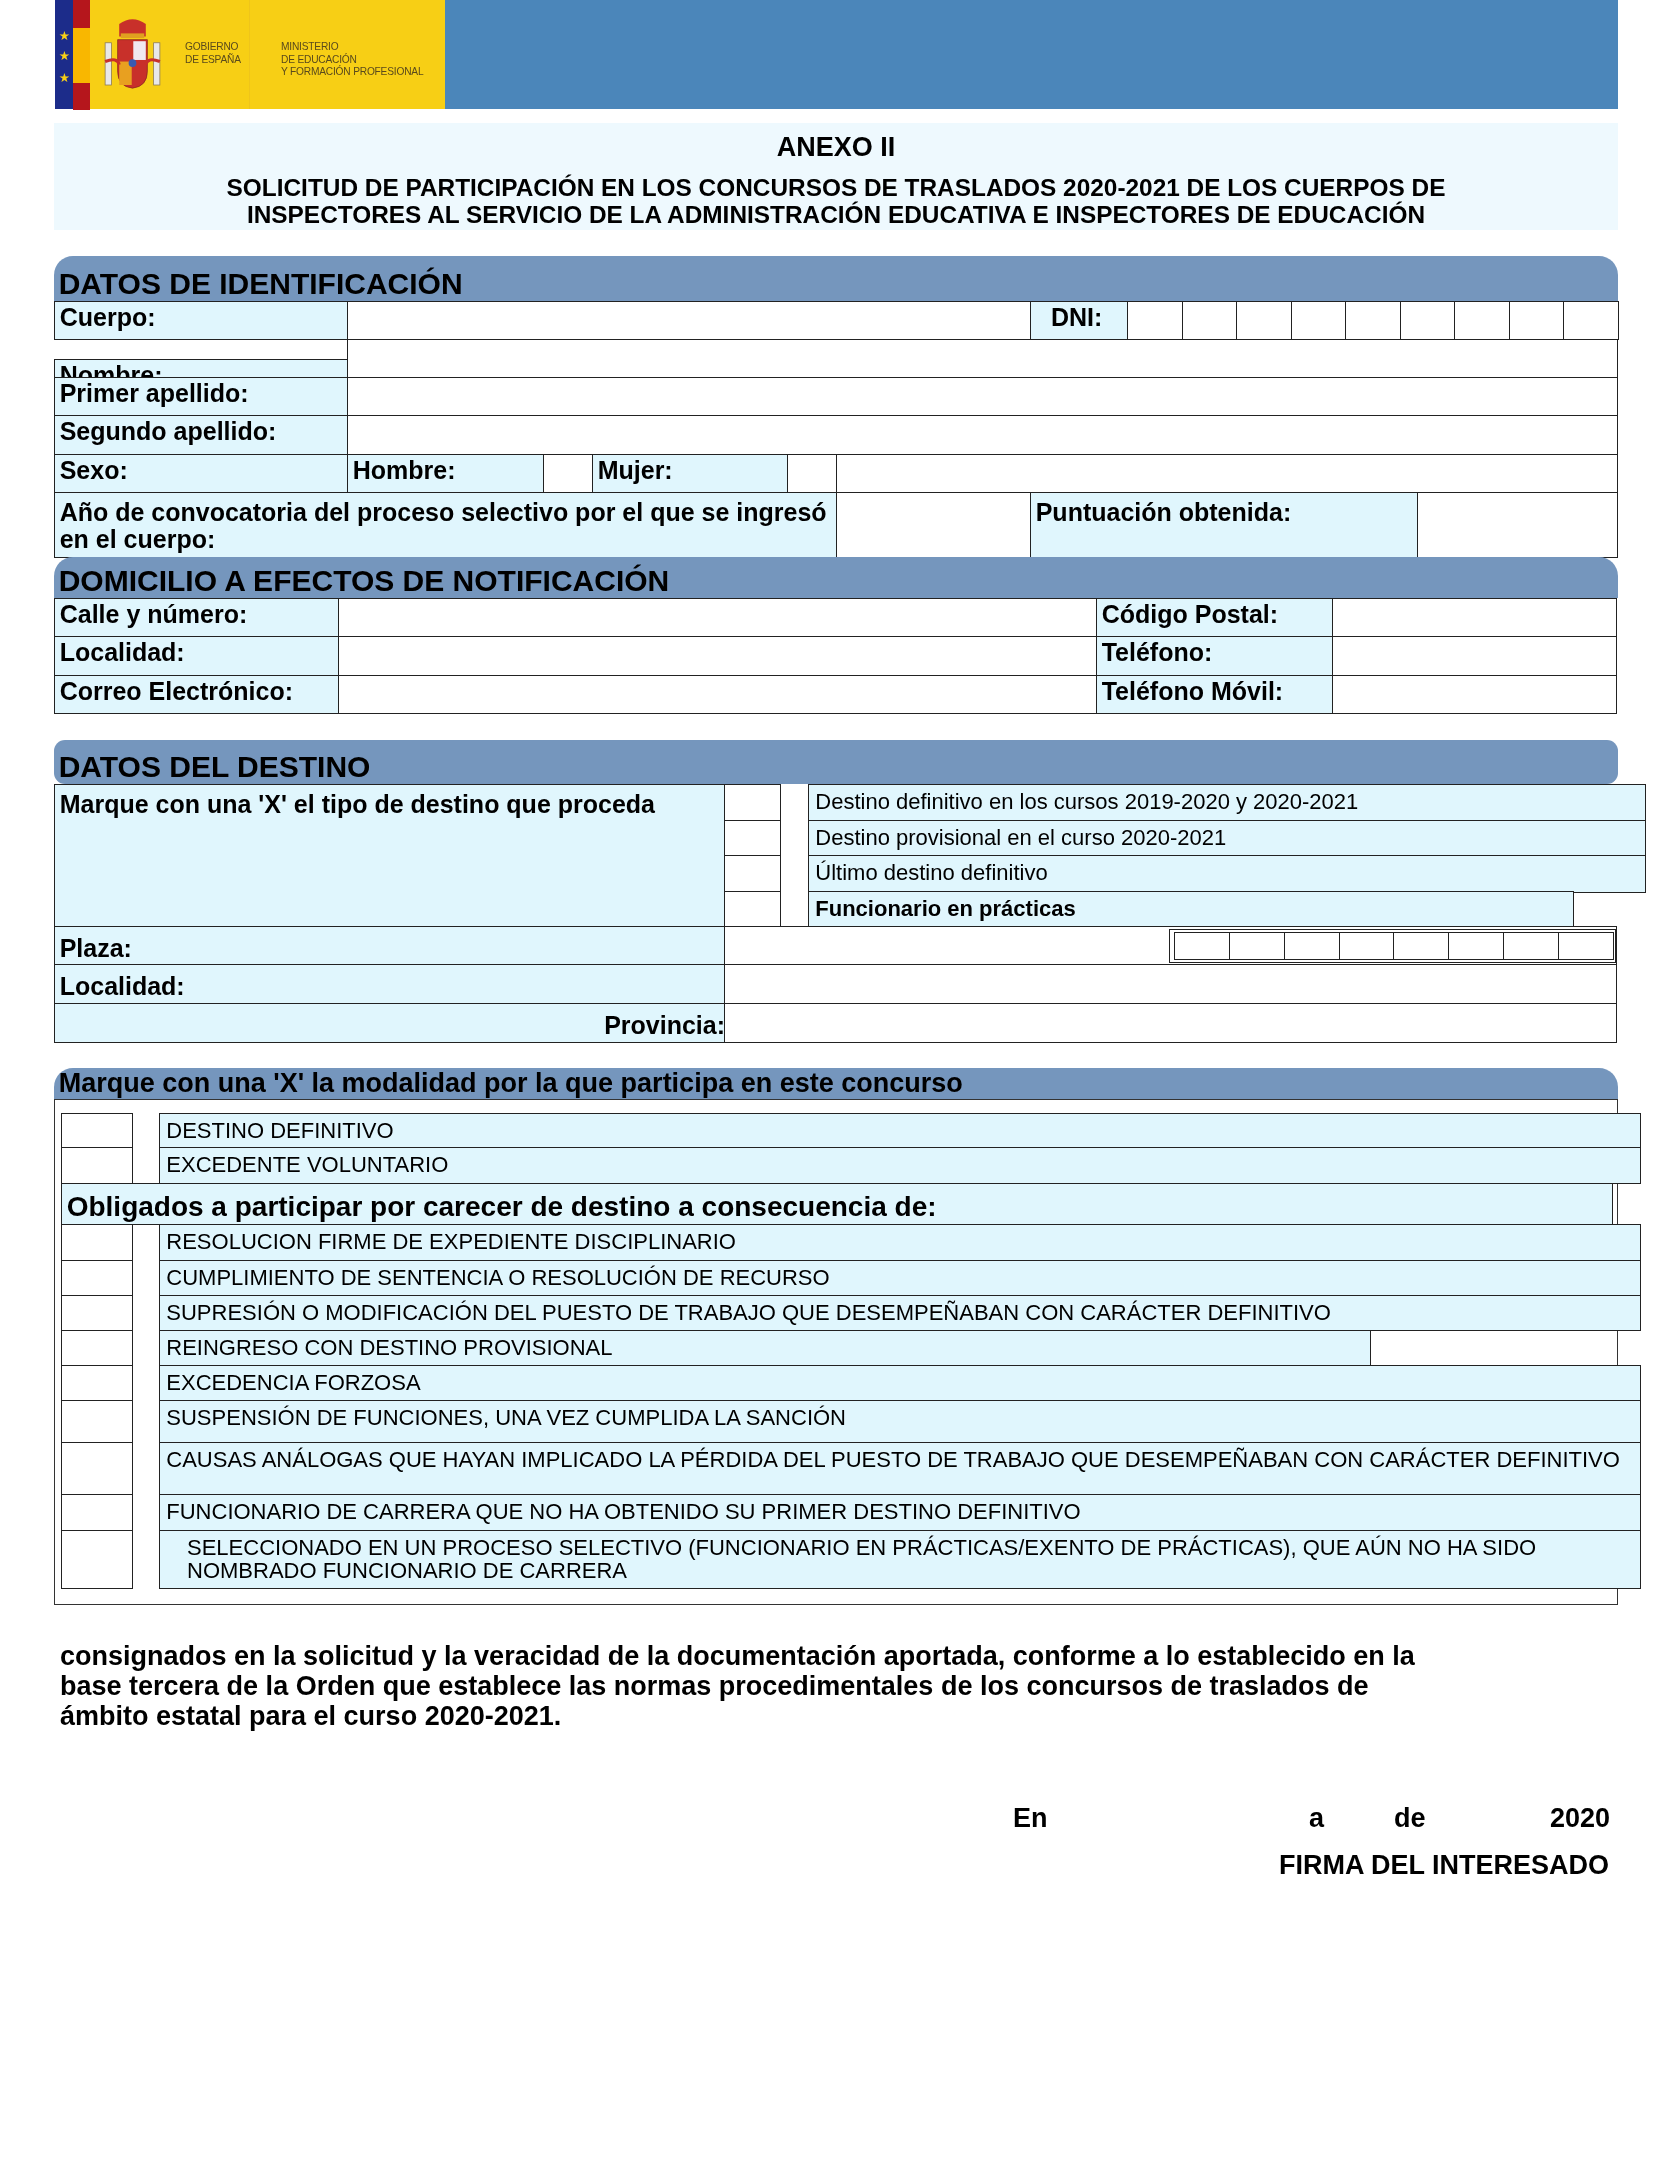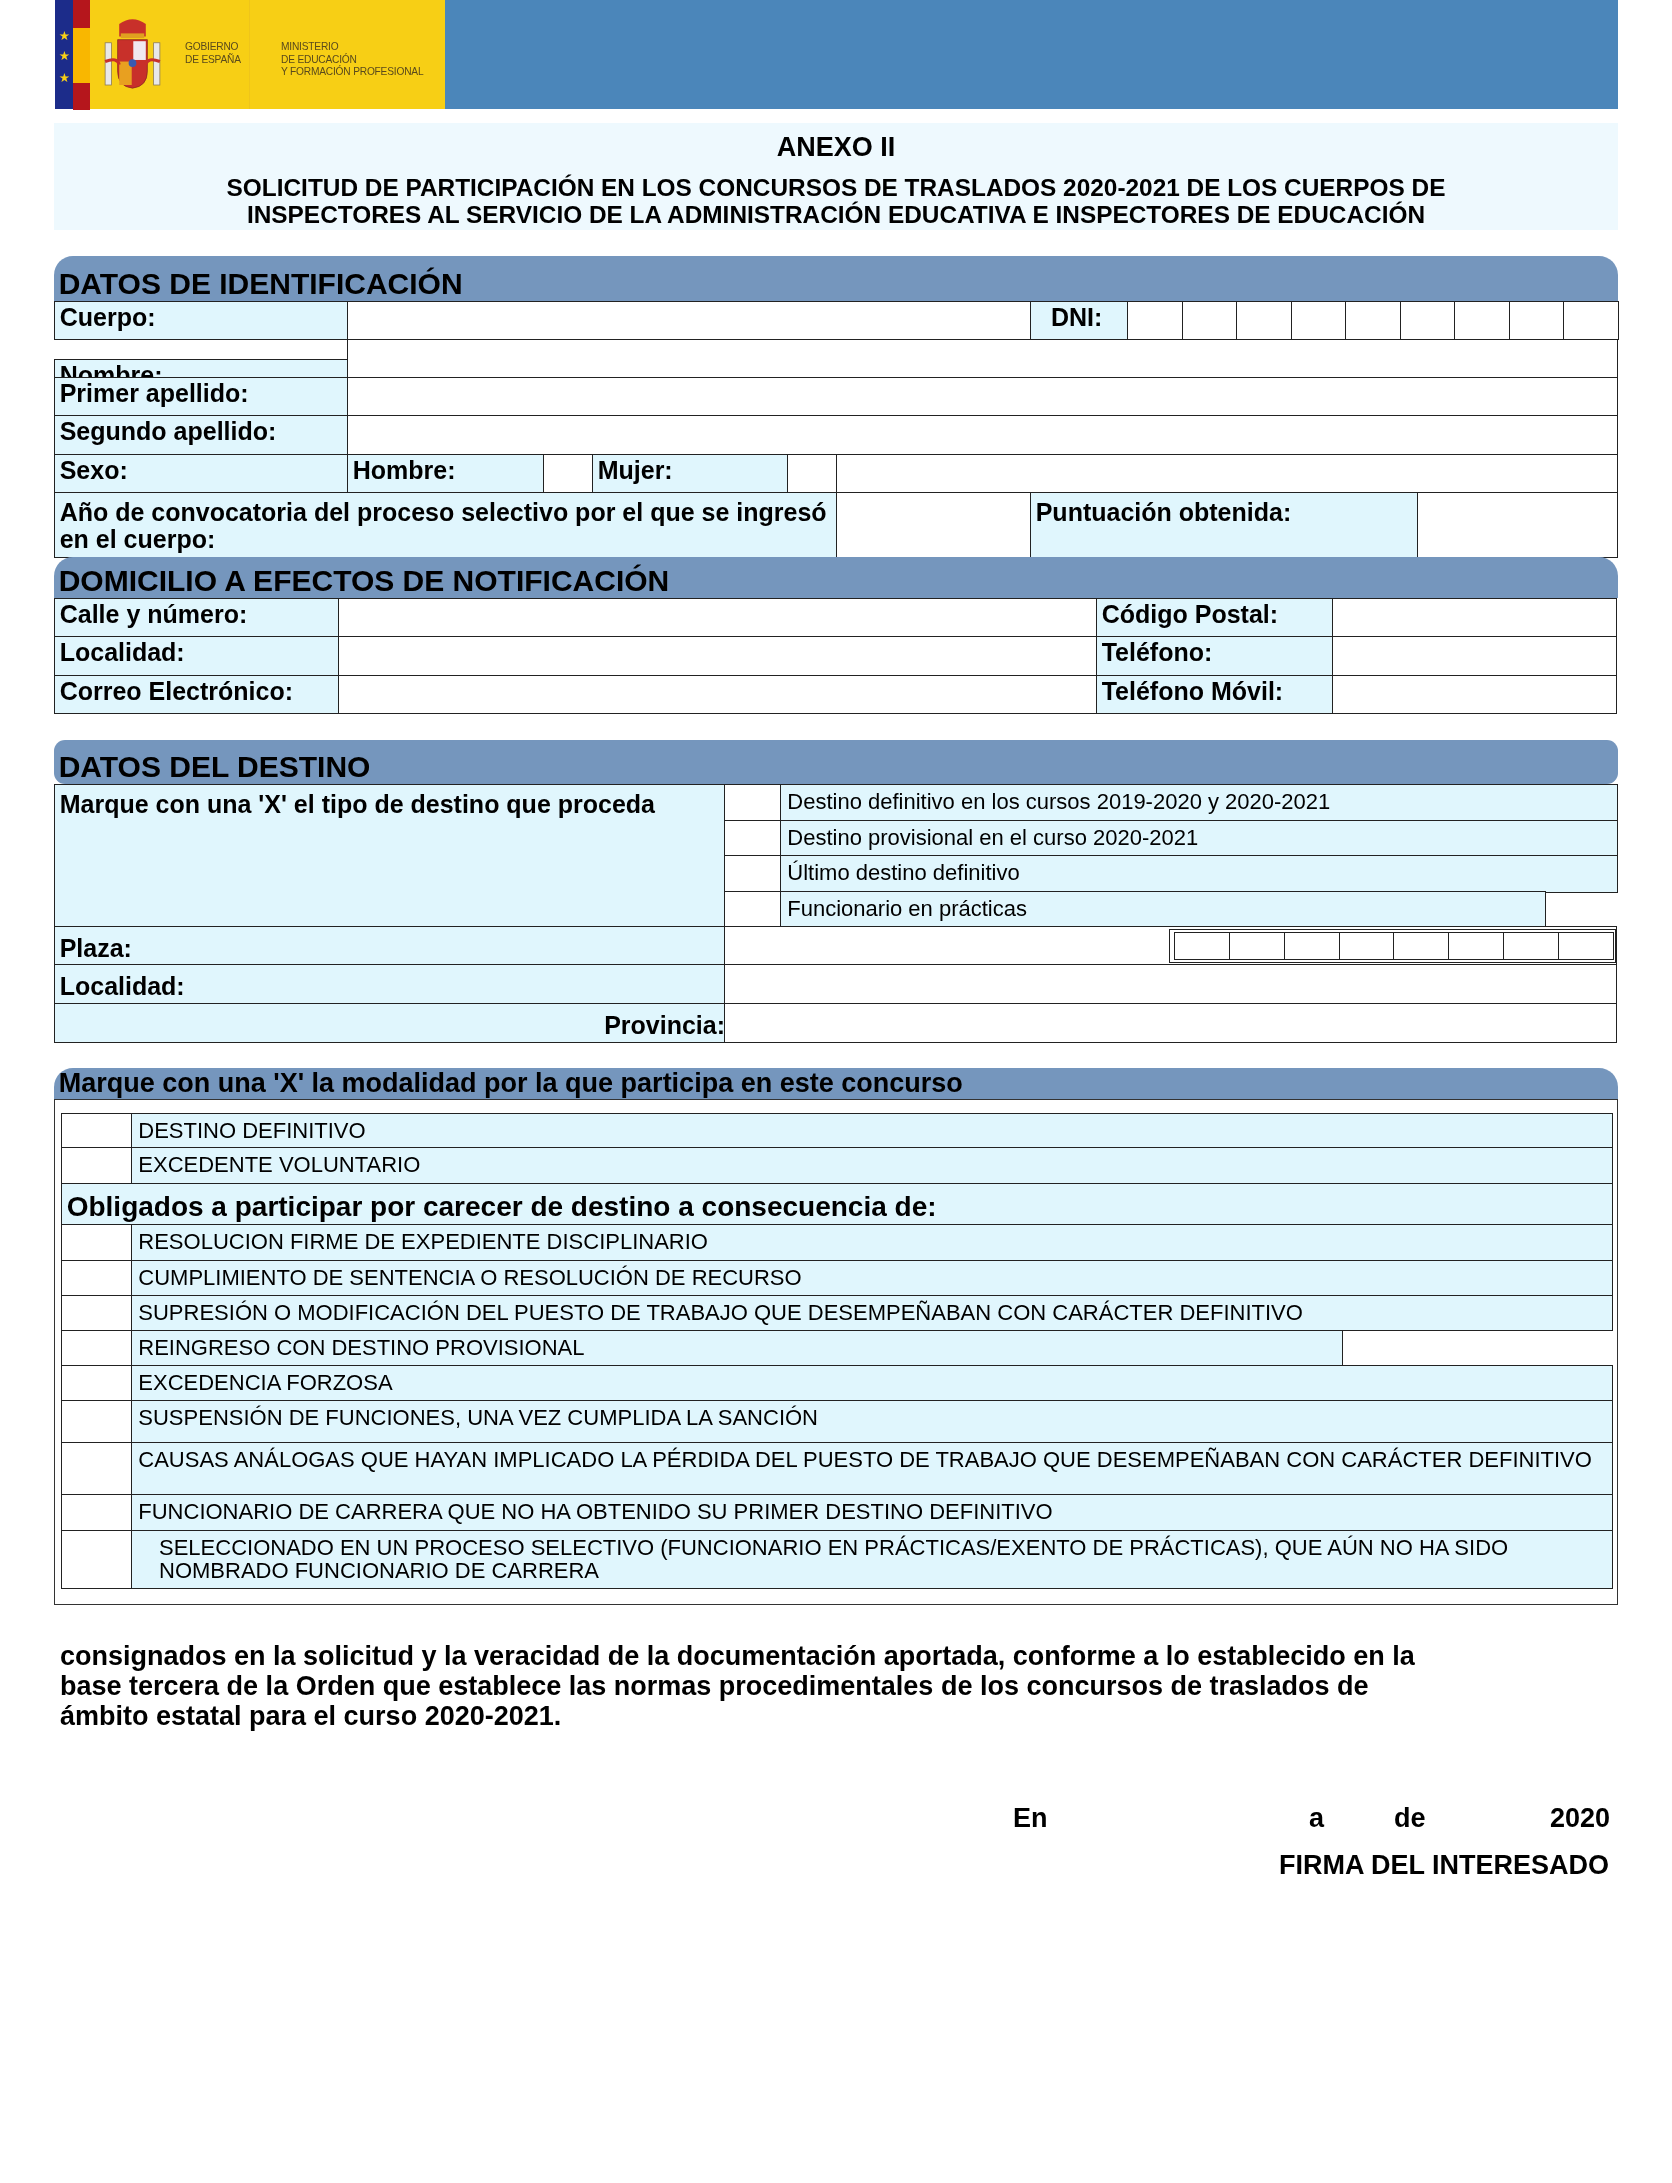--- a/index.html
+++ b/index.html
@@ -22,21 +22,21 @@
   #title-box { left:54px; top:123px; width:1564px; height:107px; background:#eef9fe; }
   .title-main { left:54px; width:1564px; text-align:center; font-weight:bold; }
 
   
   .sec-head { background:#7596bd; border-radius:19px 19px 0 0; left:54px; width:1564px; font-weight:bold; font-size:30px; padding-left:4.7px; line-height:1; }
   .sec-head span { position:absolute; bottom:1.6px; left:4.7px; }
 
   .cell { position:absolute; box-sizing:border-box; border:1.6px solid #222; }
   .lbl { background:#e0f6fd; font-weight:bold; font-size:25px; padding:1.6px 0 0 4.7px; line-height:1.05; }
   .val { background:#ffffff; }
-  .opt { background:#e0f6fd; font-size:22px; padding:4.7px 0 0 6.3px; line-height:1.05; }
+  .opt { background:#e0f6fd; font-size:22px; padding:4.7px 0 0 6.3px; line-height:1.05;margin-left:28px; }
 
   .decl { left:60px; width:1557px; font-weight:bold; font-size:27px; line-height:30px; }
   .sig { font-weight:bold; font-size:27px; }
 </style>
 </head>
 <body>
 
 <div class="abs" id="banner-logo"></div>
 <div class="abs" id="banner-blue"></div>
 <div class="abs eu-strip"></div>
@@ -136,21 +136,21 @@
 </div>
 <div class="cell lbl" style="left:54px; top:784px; width:672px; height:143px; padding-top:6.3px;">Marque con una 'X' el tipo de destino que proceda</div>
 <div id="destino-options">
     <div class="cell val" style="left:724px; top:784px; width:57px; height:37px;"></div>
     <div class="cell opt" style="left:780px; top:784px; width:838px; height:37px;">Destino definitivo en los cursos 2019-2020 y 2020-2021</div>
     <div class="cell val" style="left:724px; top:820px; width:57px; height:37px;"></div>
     <div class="cell opt" style="left:780px; top:820px; width:838px; height:37px;">Destino provisional en el curso 2020-2021</div>
     <div class="cell val" style="left:724px; top:855px; width:57px; height:38px;"></div>
     <div class="cell opt" style="left:780px; top:855px; width:838px; height:38px;">Último destino definitivo</div>
     <div class="cell val" style="left:724px; top:891px; width:57px; height:36px;"></div>
-    <div class="cell opt" style="left:780px; top:891px; width:766px; height:36px;">Funcionario en prácticas</div>
+    <div class="cell opt" style="left:780px; top:891px; width:766px; height:36px;font-weight:bold;">Funcionario en prácticas</div>
   </div>
 
 <div class="cell lbl" style="left:54px; top:926px; width:672px; height:40px; padding-top:7.9px;">Plaza:</div>
 <div class="cell val" style="left:724px; top:926px; width:893px; height:40px;"></div>
 <div id="plaza-boxes">
     <div class="abs" style="left:1169px; top:929px; width:447px; height:34px; border:1.6px solid #222; background:#fff;"></div>
     <div class="cell val" style="left:1174px; top:932px; width:56px; height:27.5px;"></div>
     <div class="cell val" style="left:1229px; top:932px; width:56px; height:27.5px;"></div>
     <div class="cell val" style="left:1284px; top:932px; width:56px; height:27.5px;"></div>
     <div class="cell val" style="left:1339px; top:932px; width:56px; height:27.5px;"></div>

